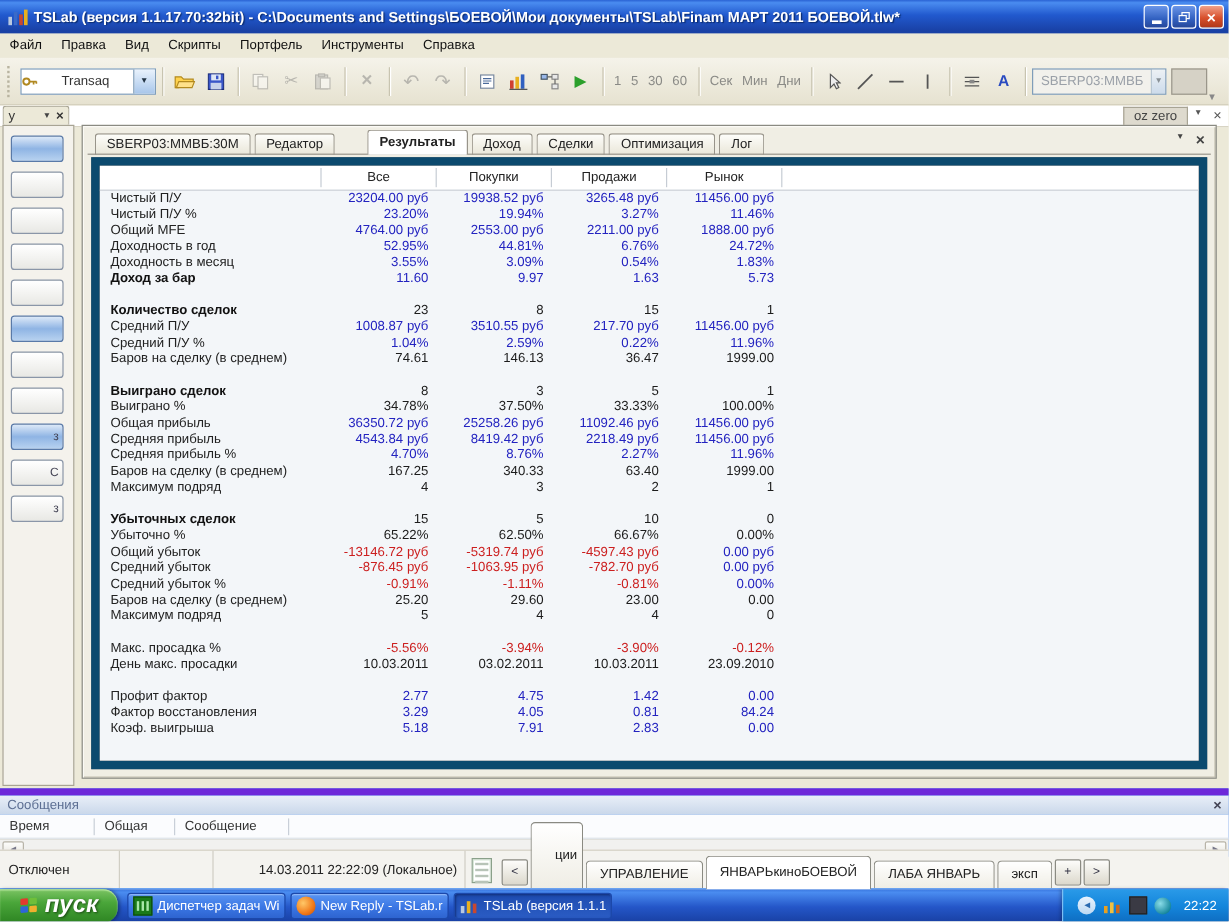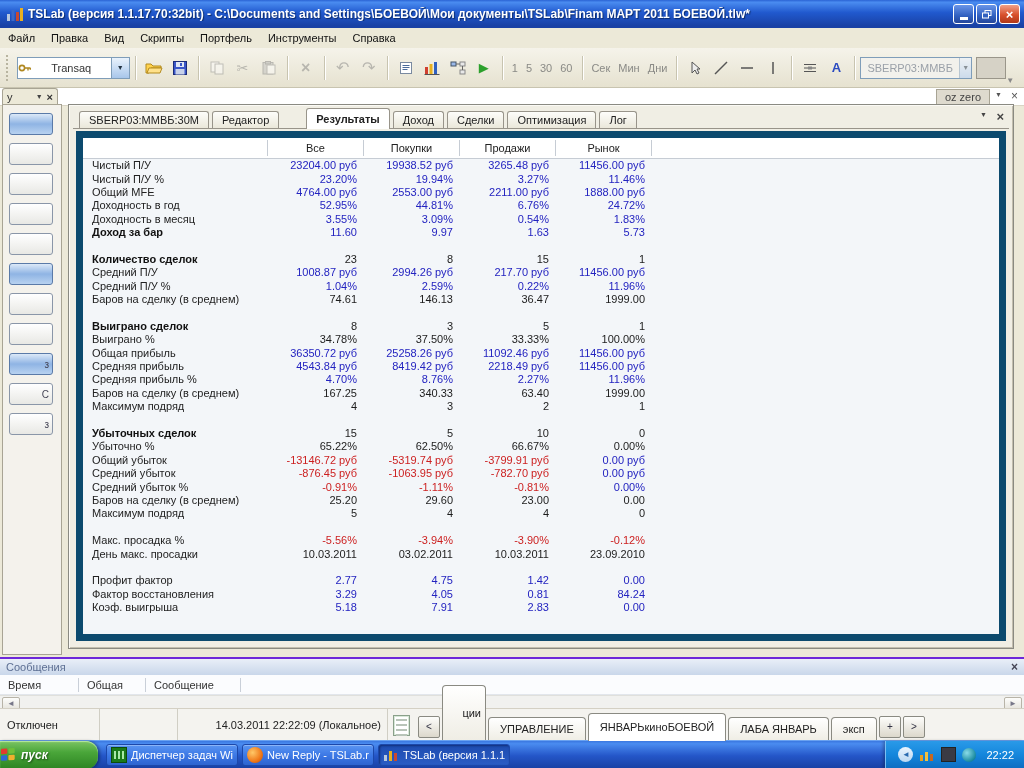--- a/index.html
+++ b/index.html
@@ -95,21 +95,21 @@
   .trow{display:grid;grid-template-columns:184px 96px 96px 96px 96px 1fr;height:13.4px;align-items:center;}
   .cell{font-size:11px;line-height:13px;white-space:nowrap;}
   .cell.label{padding-left:9px;color:#222;}
   .cell.label.bold{font-weight:bold;color:#111;}
   .cell.val{text-align:right;padding-right:6px;}
   .c-b{color:#2323c0;}
   .c-r{color:#cc1f1f;}
   .c-k{color:#1c1c1c;}
 
   
-  .messages{position:absolute;left:0;top:657px;width:1024px;height:51px;background:#3b82f6;border-top:2px solid #6d28d9;}
+  .messages{position:absolute;left:0;top:657px;width:1024px;height:51px;background:#3b82f6;border-top:6px solid #6d28d9;}
   .msg-header{height:16px;background:linear-gradient(180deg,#e9eff8,#c9d7ea);display:flex;align-items:center;
     padding:0 6px;font-size:11px;color:#5d6f93;}
   .msg-header .mtitle{flex:1;}
   .msg-header .mclose{color:#445;font-size:12px;font-weight:bold;line-height:10px;}
   .msg-cols{height:19px;display:flex;align-items:center;background:#fbfcfe;border-bottom:1px solid #e2e6ec;}
   .mcol{font-size:11px;color:#333;padding:0 8px;border-right:1px solid #c9cfd8;height:14px;line-height:14px;}
   .mcol:nth-child(1){width:62px;}
   .mcol:nth-child(2){width:50px;}
   .mcol:nth-child(3){width:78px;}
   .msg-scroll{height:15px;background:#f1f1ef;border-top:1px solid #e0e0dc;position:relative;}
@@ -137,22 +137,22 @@
   .btab.partial{width:34px;padding:16px 4px;direction:rtl;}
   .btab.active{background:#fff;height:27px;line-height:27px;position:relative;z-index:2;}
 
   
   .taskbar{position:absolute;left:0;top:740px;width:1024px;height:28px;
     background:linear-gradient(180deg,#3a77e0 0%,#4a8cf0 10%,#2456c8 55%,#1941a5 100%);
     border-top:1px solid #6aa2f0;box-sizing:border-box;display:flex;align-items:center;}
   .start-btn{height:28px;width:98px;border-radius:0 12px 12px 0;
     background:linear-gradient(180deg,#7cc464 0%,#4aa63a 40%,#2d8422 100%);
     box-shadow:inset 0 1px 1px #b8e8a0,2px 0 3px rgba(0,0,0,.35);
-    display:flex;align-items:center;justify-content:flex-start;gap:5px;
-    color:#fff;font-size:12px;font-weight:bold;font-style:italic;text-shadow:1px 1px 2px #1a4a12;}
+    display:flex;align-items:center;justify-content:center;gap:5px;
+    color:#fff;font-size:20px;font-weight:bold;font-style:italic;text-shadow:1px 1px 2px #1a4a12;}
   .tasks{display:flex;align-items:center;gap:4px;margin-left:8px;flex:1;}
   .task{width:132px;height:22px;border-radius:3px;border:1px solid #1c48aa;
     background:linear-gradient(180deg,#5a95f2,#3a76e4 55%,#2e64d0);
     box-shadow:inset 0 1px 0 #8ab4f8;display:flex;align-items:center;padding:0 4px;box-sizing:border-box;gap:4px;}
   .task.active{background:linear-gradient(180deg,#1e4cb0,#2a5cc4);box-shadow:inset 1px 1px 2px #12307a;}
   .ttitle{color:#fff;font-size:11px;white-space:nowrap;overflow:hidden;flex:1;}
   .ticon{width:16px;height:16px;flex:0 0 auto;display:flex;align-items:center;justify-content:center;}
   .ticon.taskmgr-icon{background:#1a7a1a;border:1px solid #0c4c0c;box-sizing:border-box;}
   .ticon.taskmgr-icon i{width:2px;height:8px;background:#a8e8a8;margin:0 1px;display:inline-block;}
   .ticon.firefox-icon{border-radius:50%;background:radial-gradient(circle at 35% 35%,#ffc868,#f07818 60%,#b84808);}
@@ -438,21 +438,21 @@
               <div class="cell label bold">Количество сделок</div>
               <div class="cell val c-k">23</div>
               <div class="cell val c-k">8</div>
               <div class="cell val c-k">15</div>
               <div class="cell val c-k">1</div>
               <div class="cell filler"></div>
             </div>
             <div class="trow">
               <div class="cell label">Средний П/У</div>
               <div class="cell val c-b">1008.87 руб</div>
-              <div class="cell val c-b">2994.26 руб</div>
+              <div class="cell val c-b">3510.55 руб</div>
               <div class="cell val c-b">217.70 руб</div>
               <div class="cell val c-b">11456.00 руб</div>
               <div class="cell filler"></div>
             </div>
             <div class="trow">
               <div class="cell label">Средний П/У %</div>
               <div class="cell val c-b">1.04%</div>
               <div class="cell val c-b">2.59%</div>
               <div class="cell val c-b">0.22%</div>
               <div class="cell val c-b">11.96%</div>
@@ -537,21 +537,21 @@
               <div class="cell val c-k">65.22%</div>
               <div class="cell val c-k">62.50%</div>
               <div class="cell val c-k">66.67%</div>
               <div class="cell val c-k">0.00%</div>
               <div class="cell filler"></div>
             </div>
             <div class="trow">
               <div class="cell label">Общий убыток</div>
               <div class="cell val c-r">-13146.72 руб</div>
               <div class="cell val c-r">-5319.74 руб</div>
-              <div class="cell val c-r">-3799.91 руб</div>
+              <div class="cell val c-r">-4597.43 руб</div>
               <div class="cell val c-b">0.00 руб</div>
               <div class="cell filler"></div>
             </div>
             <div class="trow">
               <div class="cell label">Средний убыток</div>
               <div class="cell val c-r">-876.45 руб</div>
               <div class="cell val c-r">-1063.95 руб</div>
               <div class="cell val c-r">-782.70 руб</div>
               <div class="cell val c-b">0.00 руб</div>
               <div class="cell filler"></div>

